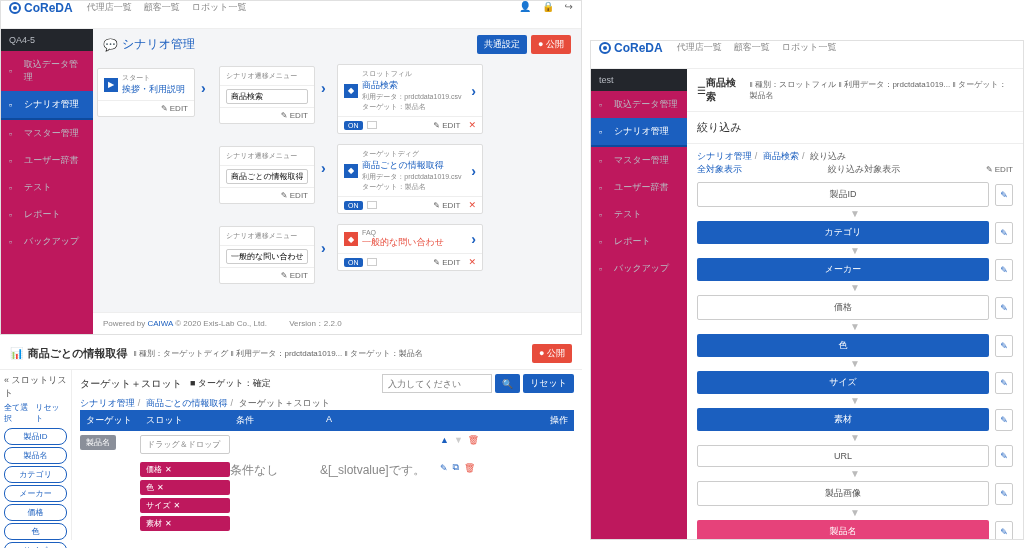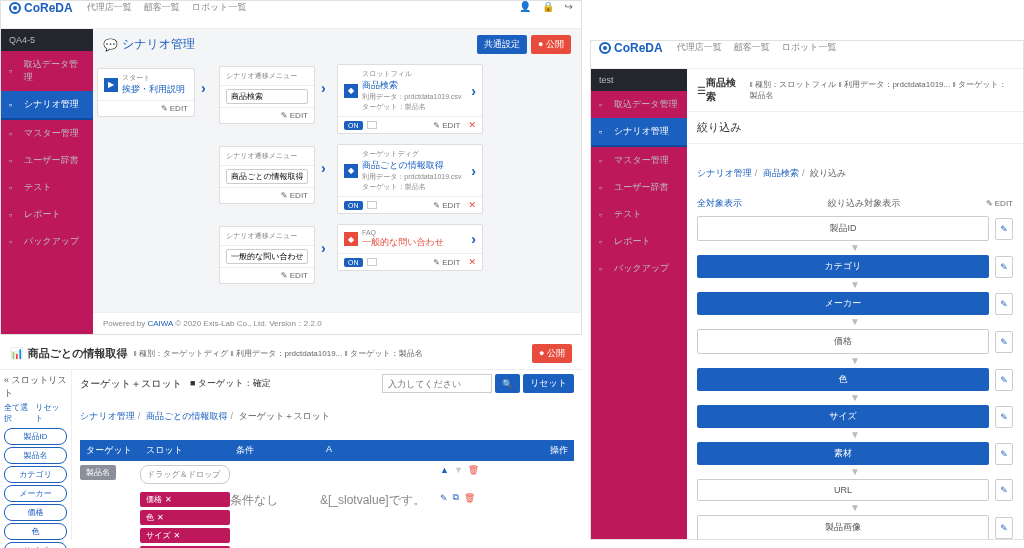--- a/index.html
+++ b/index.html
@@ -53,32 +53,32 @@
 .slotside-h{display:flex;justify-content:space-between;font-size:8px;margin:2px 0 4px}
 .slotside-h .sel{color:#1b5fbf;cursor:pointer}
 .slotside-h .rst{color:#1b5fbf;cursor:pointer}
 .slotchip{border:1px solid #1b5fbf;color:#1b5fbf;font-size:8px;padding:2px 4px;margin:2px 0;text-align:center;border-radius:8px;cursor:pointer}
 .p2-main{flex:1;padding:4px 8px}
 .p2-row{display:flex;align-items:center;gap:8px;font-size:9px;margin-bottom:4px}
 .p2-lbl{color:#333;font-size:10px}
 .bullet{font-size:9px}
 .srch{margin-left:auto;display:flex;gap:3px}
 .srch input{border:1px solid #ccc;padding:3px 5px;font-size:9px;width:110px}
-.crumb{font-size:9px;color:#1b5fbf;margin:17px 0}
+.crumb{font-size:9px;color:#1b5fbf;margin:0 0}
 .crumb .sep{color:#999;margin:0 3px}
 .crumb .cur{color:#666}
 .tbl-h{display:flex;background:#1b5fbf;color:#fff;font-size:9px}
 .tbl-h>div{padding:4px 6px}
 .th1{width:60px}.th2{width:90px}.th3{width:90px}.th4{width:120px}.th5{flex:1;text-align:right}
 .tbl-r{display:flex;align-items:flex-start;padding:4px 0;font-size:9px}
 .tag{display:inline-block;padding:2px 6px;font-size:8px;border-radius:2px;color:#fff}
 .tag-blue{background:#be185d}
 .tag-grey{background:#8a8f99}
 .tag-x{margin-left:3px}
-.dd{border:1px solid #ccc;padding:3px 6px;font-size:8px;color:#888;border-radius:8px;background:#fff}
+.dd{border:1px solid #ccc;padding:3px 6px;font-size:8px;color:#888;border-radius:2px;background:#fff}
 .slotstack{display:flex;flex-direction:column;gap:3px}
 .rowact{margin-left:auto;display:flex;gap:5px;align-items:center;color:#1b5fbf}
 .rowact .del{color:#e74c3c}
 .condtxt{font-size:12px;color:#888;}
 
 .p3 .side{width:96px}
 .p3-hdr{display:flex;align-items:center;padding:7px 10px;border-bottom:1px solid #eee;font-size:10px}
 .p3-hdr .meta{font-size:8px}
 .p3-sub{padding:8px 10px;border-bottom:1px solid #eee;font-size:11px}
 .p3-main{flex:1;padding:6px 10px;overflow:auto}
@@ -230,21 +230,21 @@
                 <span class="tog">ON</span>
                 <span style="width:10px;height:8px;background:#fff;border:1px solid #ccc"></span>
                 <span class="edit">✎ EDIT</span>
                 <span class="x">✕</span>
               </div>
             </div>
           </div>
       </div>
       <div class="footer1">
         <span>Powered by </span><a>CAIWA</a><span> © 2020 Exis-Lab Co., Ltd.</span>
-        <span style="">Version：2.2.0</span>
+        <span style="margin-left:20px">Version：2.2.0</span>
       </div>
     </div>
   </div>
 </div>
 
 <div class="panel p2">
   <div class="p2-hdr">
     <span class="p2-title">📊 <b>商品ごとの情報取得</b></span>
     <span class="meta">‖ 種別：ターゲットディグ ‖ 利用データ：prdctdata1019... ‖ ターゲット：製品名</span>
     <button class="btn btn-red" style="margin-left:auto">● <span>公開</span></button>

